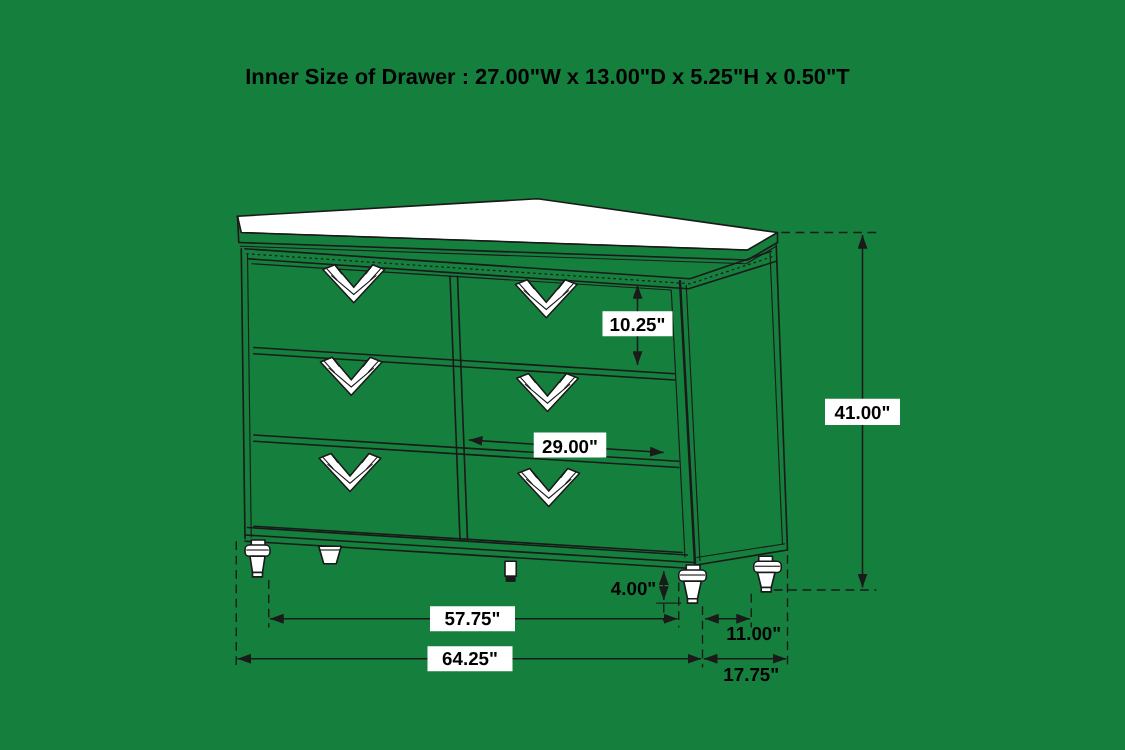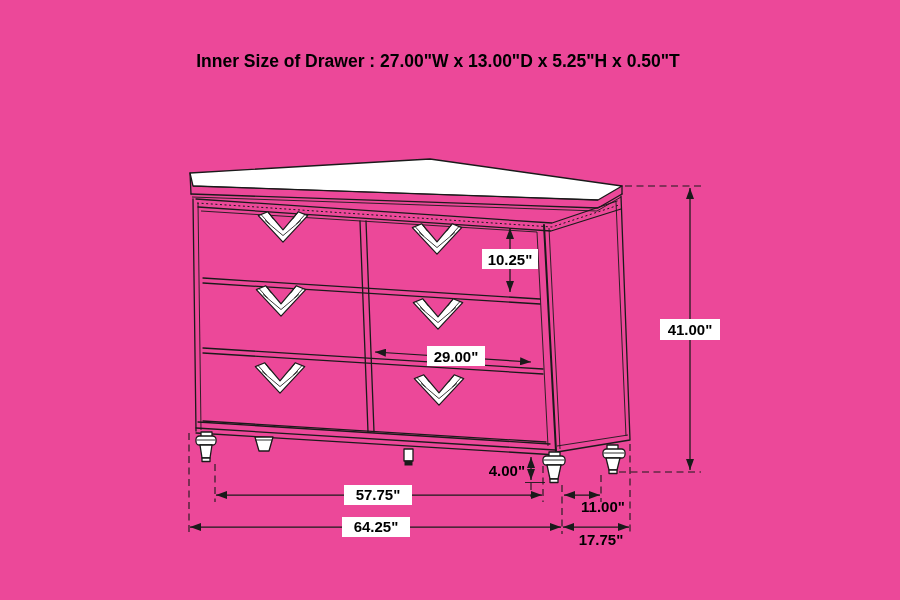--- a/index.html
+++ b/index.html
@@ -1,17 +1,17 @@
 <!DOCTYPE html>
 <html><head>
 <meta charset="utf-8">
 <style>
   html,body{margin:0;padding:0;background:#e8e8e8;}
   .page{
-    position:relative;width:900px;height:600px;background:#ec4899;
+    position:relative;width:900px;height:600px;background:#15803d;
     font-family:"Liberation Sans", sans-serif;overflow:hidden;margin:0 auto;
   }
   svg{display:block;}
   .ln{stroke:#1a1a1a;stroke-width:1.3;fill:none;stroke-linecap:round;stroke-linejoin:round;}
   .ln2{stroke:#1a1a1a;stroke-width:2;fill:none;stroke-linecap:round;}
   .thin{stroke:#1a1a1a;stroke-width:0.9;fill:none;}
   .fillw{fill:#ffffff;stroke:#1a1a1a;stroke-width:1.3;stroke-linejoin:round;}
   .filld{fill:#1a1a1a;stroke:#1a1a1a;stroke-width:1;}
   .dash{stroke:#1a1a1a;stroke-width:1.1;fill:none;stroke-dasharray:7 4.5;}
   .dot{stroke:#1a1a1a;stroke-width:1;fill:none;stroke-dasharray:2 2.6;}

